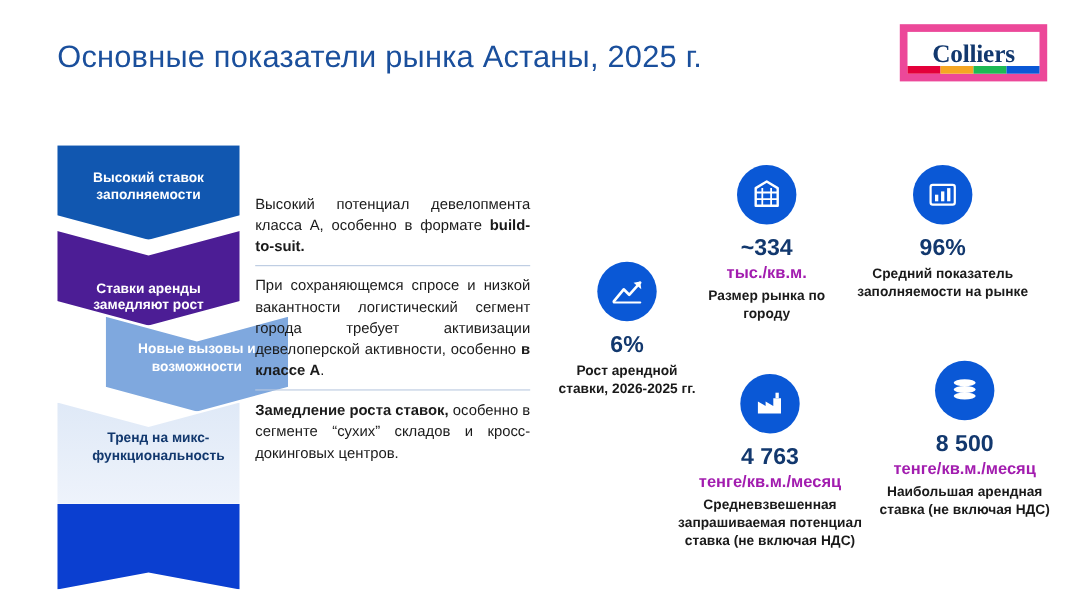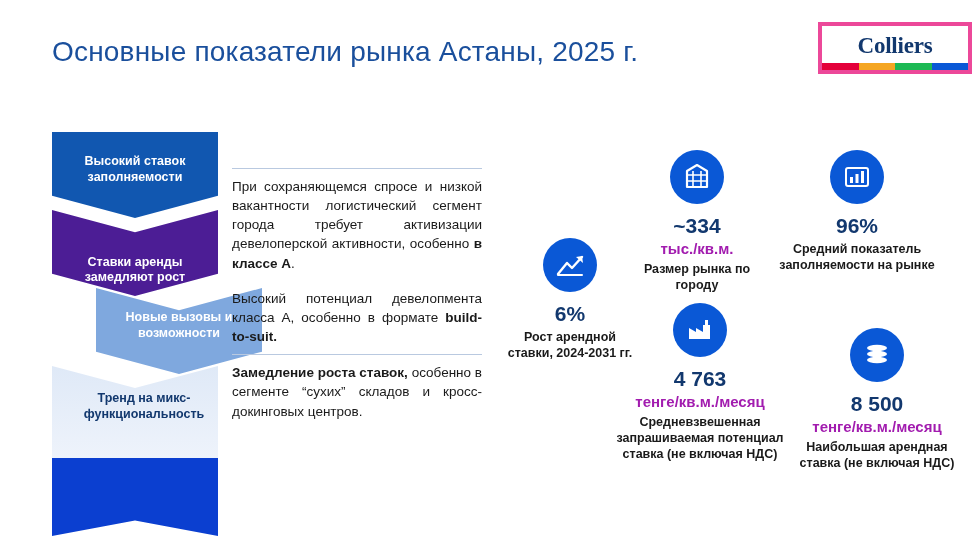--- a/index.html
+++ b/index.html
@@ -13,24 +13,24 @@
     font-family: "Liberation Sans", sans-serif;
     overflow: hidden;
     position: relative;
   }
 
   
   #logo {
     position: absolute;
     top: 22px;
     left: 818px;
-    width: 154px;
+    width: 134px;
     height: 52px;
     background: #ffffff;
-    border: 4px solid #ec4899;
+    border: 7px solid #ec4899;
     box-sizing: border-box;
   }
   #logo .logo-text {
     position: absolute;
     top: 7px;
     left: 0;
     width: 100%;
     text-align: center;
     font-family: "Liberation Serif", serif;
     font-size: 23px;
@@ -137,21 +137,21 @@
     font-size: 12.5px;
     color: #1a1a1a;
     line-height: 1.28;
     margin-top: 3px;
     font-weight: bold;
   }
 
   #stat-growth { top: 238px; left: 506px; width: 128px; }
   #stat-size   { top: 150px; left: 632px; width: 130px; }
   #stat-occ    { top: 150px; left: 772px; width: 170px; }
-  #stat-rate   { top: 303px; left: 612px; width: 176px; }
+  #stat-rate   { top: 340px; left: 612px; width: 176px; }
   #stat-max    { top: 328px; left: 792px; width: 170px; }
 </style>
 </head>
 <body>
 
 <div id="logo">
   <div class="logo-text">Colliers</div>
   <div class="logo-bar">
     <span style="background:#e4003a"></span>
     <span style="background:#f5a623"></span>
@@ -174,41 +174,41 @@
   </div>
   <div class="arrow-band band-4">
     <span>Тренд на микс-функциональность</span>
   </div>
   <div class="arrow-band band-5">
     <span></span>
   </div>
 </div>
 
 <div id="text-column">
+  <div class="para">
+    <span>Высокий потенциал девелопмента класса А, особенно в формате </span><b>build-to-suit.</b>
+  </div>
   <div class="para bordered-top">
     <span>При сохраняющемся спросе и низкой вакантности логистический сегмент города требует активизации девелоперской активности, особенно </span><b>в классе А</b><span>.</span>
-  </div>
-  <div class="para">
-    <span>Высокий потенциал девелопмента класса А, особенно в формате </span><b>build-to-suit.</b>
   </div>
   <div class="para bordered-top">
     <b>Замедление роста ставок,</b><span> особенно в сегменте “сухих” складов и кросс-докинговых центров.</span>
   </div>
 </div>
 
 <div class="stat" id="stat-growth">
   <div class="circle">
     <svg width="30" height="26" viewBox="0 0 30 26" aria-hidden="true">
       <path d="M3 22 L12 11 L17 16 L27 5" stroke="#ffffff" stroke-width="2.4" fill="none" stroke-linecap="round" stroke-linejoin="round"></path>
       <polygon points="27,4 28,11 21,5" fill="#ffffff"></polygon>
       <path d="M3 23 H27" stroke="#ffffff" stroke-width="2" stroke-linecap="round"></path>
     </svg>
   </div>
   <div class="value">6%</div>
-  <div class="caption">Рост арендной ставки, 2024-2031 гг.</div>
+  <div class="caption">Рост арендной ставки, 2026-2025 гг.</div>
 </div>
 
 <div class="stat" id="stat-size">
   <div class="circle">
     <svg width="30" height="30" viewBox="0 0 30 30" aria-hidden="true">
       <path d="M15 3 L25 9 V25 H5 V9 Z" fill="none" stroke="#ffffff" stroke-width="2.2" stroke-linejoin="round"></path>
       <path d="M5 13 H25 M5 19 H25 M11 9 V25 M19 9 V25" stroke="#ffffff" stroke-width="1.6"></path>
     </svg>
   </div>
   <div class="value">~334</div>

